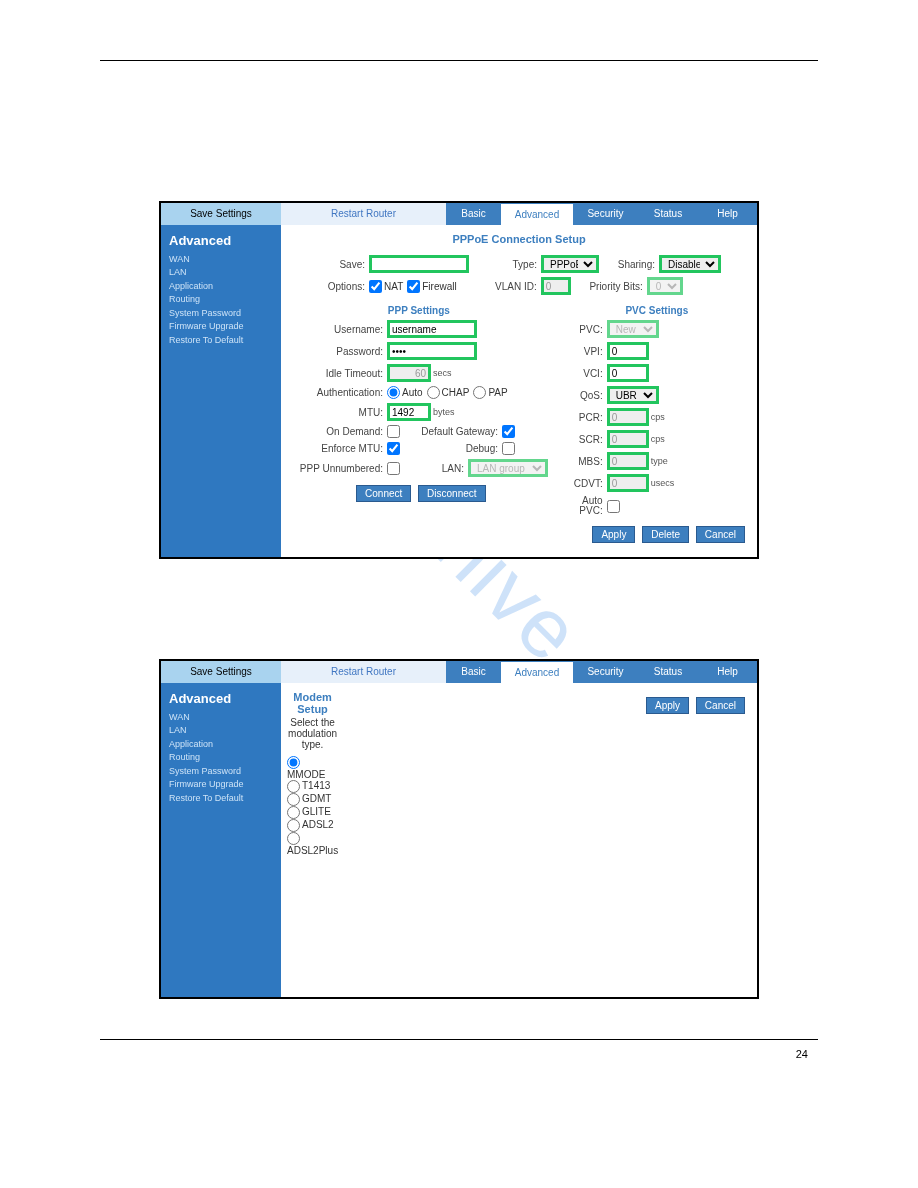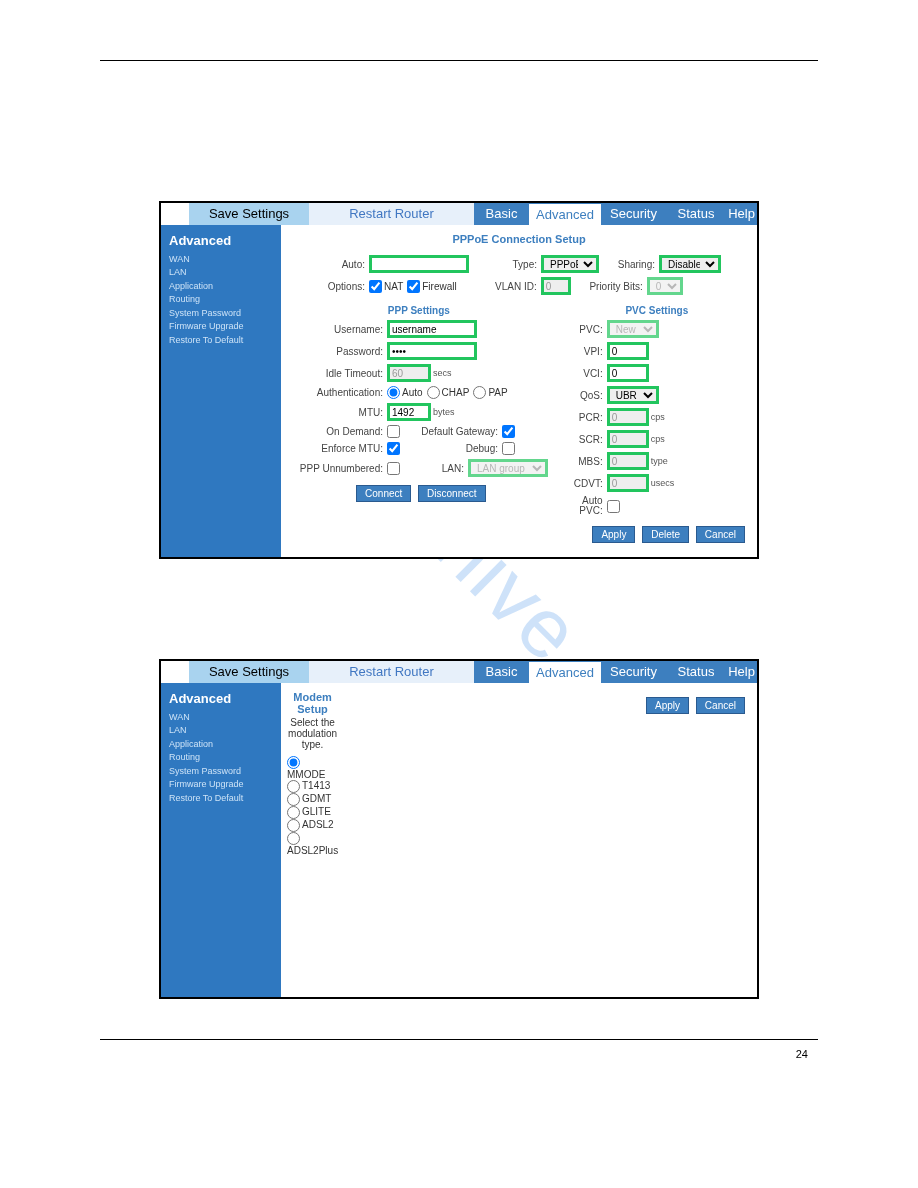--- a/index.html
+++ b/index.html
@@ -25,24 +25,23 @@
   .panel {
     border: 2px solid #000;
     width: 600px;
     margin: 0 auto 100px auto;
     position: relative;
     z-index: 2;
   }
   .panel.two { margin-bottom: 20px; height: 340px;}
   .topbar {
     display: flex;
-    font-size: 13px;
+    font-size: 10px;
     height: 22px;
     line-height: 22px;
-    padding-left: 28px;
   }
   .topbar > div {
     text-align: center;
     cursor: pointer;
   }
   .tb-save { flex: 0 0 120px; background: #a9d3ef;}
   .tb-restart { flex: 0 0 165px; background: #e7f0fa; color:#4177c2;}
   .tb-basic { flex: 0 0 55px; background:#3d7fbf; color:#fff;}
   .tb-advanced { flex: 0 0 72px; background:#fff; color:#3d7fbf; border-top:1px solid #3d7fbf;}
   .tb-security { flex: 0 0 65px; background:#3d7fbf; color:#fff;}
@@ -130,21 +129,21 @@
         <div class="lnk">Application</div>
         <div class="lnk">Routing</div>
         <div class="lnk">System Password</div>
         <div class="lnk">Firmware Upgrade</div>
         <div class="lnk">Restore To Default</div>
       </div>
       <div class="content">
         <div class="title">PPPoE Connection Setup</div>
 
         <div class="row">
-          <div class="lbl" style="width:82px">Auto:</div>
+          <div class="lbl" style="width:82px">Save:</div>
           <input type="text" style="width: 100px;" value="">
           <div class="lbl" style="width:72px">Type:</div>
           <select style="width:58px"><option>PPPoE</option></select>
           <div class="lbl" style="width:60px">Sharing:</div>
           <select style="width:62px"><option>Disable</option></select>
         </div>
 
         <div class="row">
           <div class="lbl" style="width:82px">Options:</div>
           <input type="checkbox" checked="" style="">
@@ -163,21 +162,21 @@
             <div class="row">
                 <div class="lbl" style="width:100px">Username:</div>
                 <input type="text" style="width: 90px;" value="username">
               </div>
             <div class="row">
                 <div class="lbl" style="width:100px">Password:</div>
                 <input type="text" style="width: 90px;" value="••••">
               </div>
             <div class="row">
                 <div class="lbl" style="width:100px">Idle Timeout:</div>
-                <input type="text" class="disabled" style="width: 44px;" disabled="" value="60">
+                <input type="text" class="disabled" style="width: 44px; text-align: right;" disabled="" value="60">
                 <span class="small">secs</span>
               </div>
             <div class="row">
                 <div class="lbl" style="width:100px">Authentication:</div>
               <input type="radio" checked="" style="">
                 <span>Auto</span>
               <input type="radio" style="margin-left: 4px;">
                 <span>CHAP</span>
               <input type="radio" style="margin-left: 4px;">
                 <span>PAP</span>

